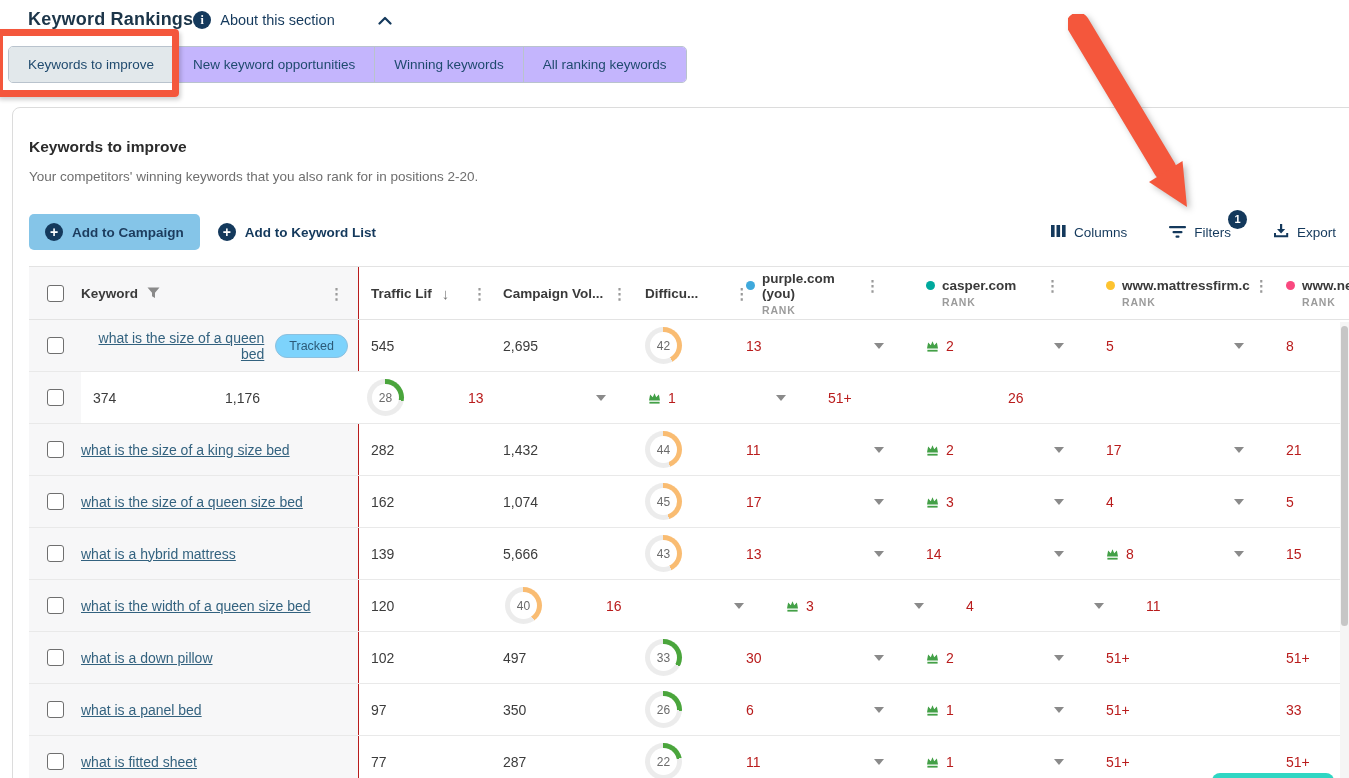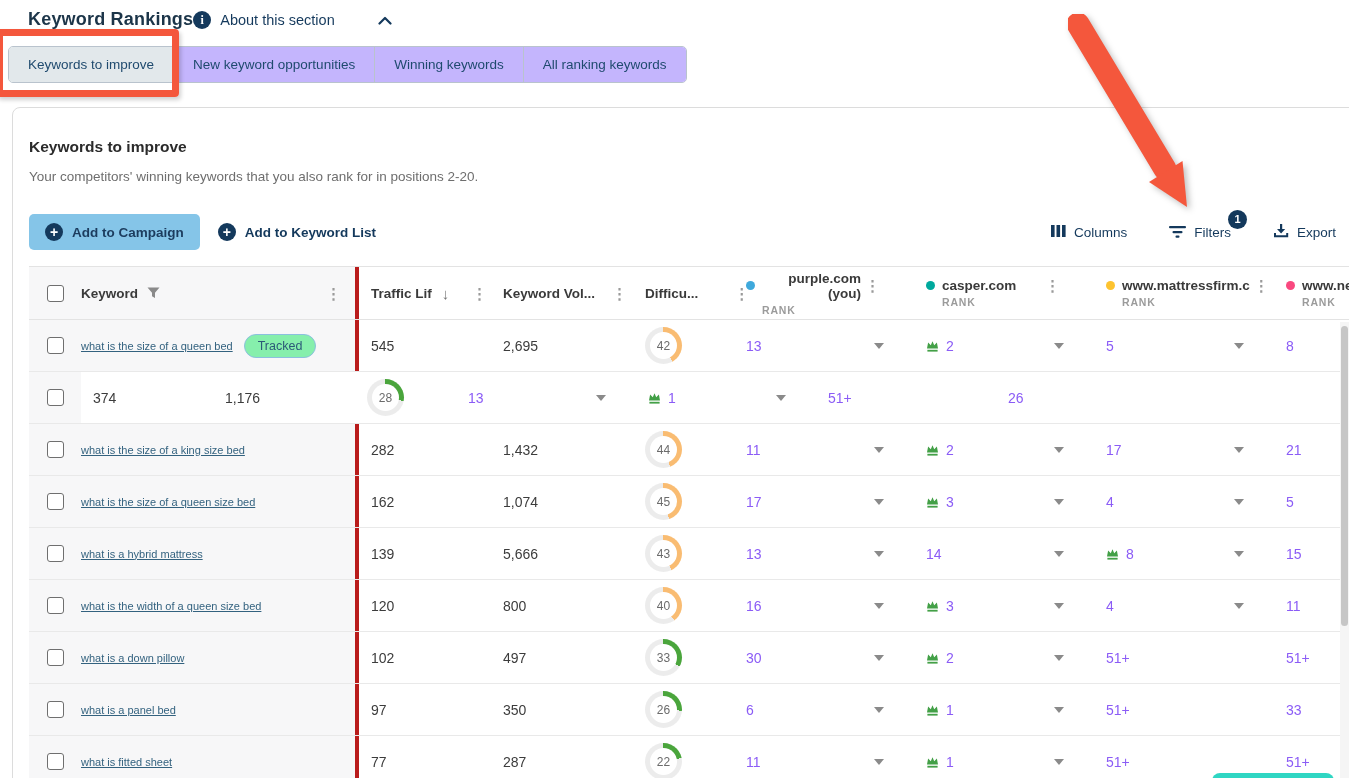--- a/index.html
+++ b/index.html
@@ -81,50 +81,50 @@
   
   .table { margin-top:16px; width:1417px; font-size:14px; }
   .thead { display:flex; height:54px; border-top:1px solid #e3e3e3; border-bottom:1px solid #e3e3e3; }
   .trow  { display:flex; height:52px; border-bottom:1px solid #e9e9e9; }
   .cell  { display:flex; align-items:center; height:100%; }
   .c-check { width:52px; justify-content:center; }
   .c-kw    { width:278px; padding-right:10px; }
   .c-traffic { width:132px; padding-left:12px; }
   .c-monthly { width:140px; padding-left:12px; }
   .c-diff    { width:95px;  padding-left:14px;gap:32px; }
-  .c-comp    { width:180px; padding-left:20px; padding-right:22px;text-align:right; }
+  .c-comp    { width:180px; padding-left:20px; padding-right:22px; }
   .kw-block { background:#f7f7f8; }
-  .c-kw.kw-block { border-right:4px solid #b91c1c;text-align:right; }
+  .c-kw.kw-block { border-right:1px solid #b91c1c;text-align:right; }
   .th { font-weight:bold; color:#3a3a3a; font-size:13.5px; }
   .kebab { margin-left:auto; color:#9a9a9a; font-size:15px; font-weight:bold; cursor:pointer; padding:0 4px; line-height:1; }
   .sort-arrow { margin-left:10px; color:#777; font-size:15px; cursor:pointer; }
   .funnel { margin-left:9px; display:inline-flex; cursor:pointer; }
   .comp-head { flex-direction:column; align-items:flex-start; justify-content:center; gap:3px; }
   .comp-line1 { display:flex; align-items:center; width:100%; }
   .dot { width:9px; height:9px; border-radius:50%; margin-right:7px; flex:none; }
   .rank-sub { font-size:10.5px; color:#9b9b9b; letter-spacing:.8px; padding-left:16px; }
   .checkbox {
     width:17px; height:17px; border:1.5px solid #6f6f6f; border-radius:3px; background:#fff; cursor:pointer;
   }
-  .kw-link { color:#33627f; text-decoration:underline; font-size:11px; cursor:pointer; }
+  .kw-link { color:#33627f; text-decoration:underline; font-size:14px; cursor:pointer; }
   .pill {
     margin-left:11px; padding:4px 13px; border-radius:14px; border:1px solid #8cc0de;
-    background:#86efac; color:#2c5a78; font-size:12.5px; white-space:nowrap;
+    background:#7dd3fc; color:#2c5a78; font-size:12.5px; white-space:nowrap;
   }
   .donut {
     width:37px; height:37px; border-radius:50%;
     display:flex; align-items:center; justify-content:center; flex:none;
   }
   .donut-inner {
     width:27px; height:27px; border-radius:50%; background:#fff;
     display:flex; align-items:center; justify-content:center;
     font-size:12px; color:#6b6b6b;
   }
   .rank-cell .crown { display:inline-flex; margin-right:7px; }
-  .rank-val { color:#8b5cf6; }
+  .rank-val { color:#b91c1c; }
   .caret { margin-left:auto; display:inline-flex; cursor:pointer; }
   
   .scroll-track { position:absolute; right:0; top:322px; bottom:0; width:9px; background:#f5f5f5; z-index:40; }
   .scroll-thumb { position:absolute; top:4px; left:1px; width:7px; height:300px; background:#c6c6c6; border-radius:4px; }
   .chat-peek { position:absolute; left:1212px; top:773px; width:122px; height:12px;
     background:#2fd6c3; border-radius:8px 8px 0 0; z-index:45; cursor:pointer; }
 </style>
 </head>
 <body>
 
@@ -222,21 +222,21 @@
               </svg>
           </span>
           <span class="kebab">⋮</span>
         </div>
         <div class="cell c-traffic th">
           <span>Traffic Lif</span>
           <span class="sort-arrow">↓</span>
           <span class="kebab">⋮</span>
         </div>
         <div class="cell c-monthly th">
-          <span>Keyword Vol...</span>
+          <span>Campaign Vol...</span>
           <span class="kebab">⋮</span>
         </div>
         <div class="cell c-diff th">
           <span>Difficu...</span>
           <span class="kebab">⋮</span>
         </div>
         <div class="cell c-comp comp-head th">
           <span class="comp-line1">
             <span class="dot" style="background:#3fa9dc"></span>
             <span>purple.com (you)</span>
@@ -559,23 +559,20 @@
     <div class="cell c-check kw-block">
       <span class="checkbox"></span>
     </div>
     <div class="cell c-kw kw-block">
       <a class="kw-link">what is the width of a queen size bed</a>
 
     </div>
     <div class="cell c-traffic">
               <span>120</span>
             </div>
-    <div class="cell c-monthly">
-              <span>800</span>
-            </div>
     <div class="cell c-diff">
       <span class="donut" style="background: conic-gradient(rgb(249, 188, 114) 40%, rgb(236, 236, 236) 40%, rgb(236, 236, 236) 100%);">
         <span class="donut-inner">40</span>
       </span>
     </div>
     <div class="cell c-comp rank-cell">
 
       <span class="rank-val">16</span>
       <span class="caret">
         <svg width="10" height="6" viewBox="0 0 10 6">

